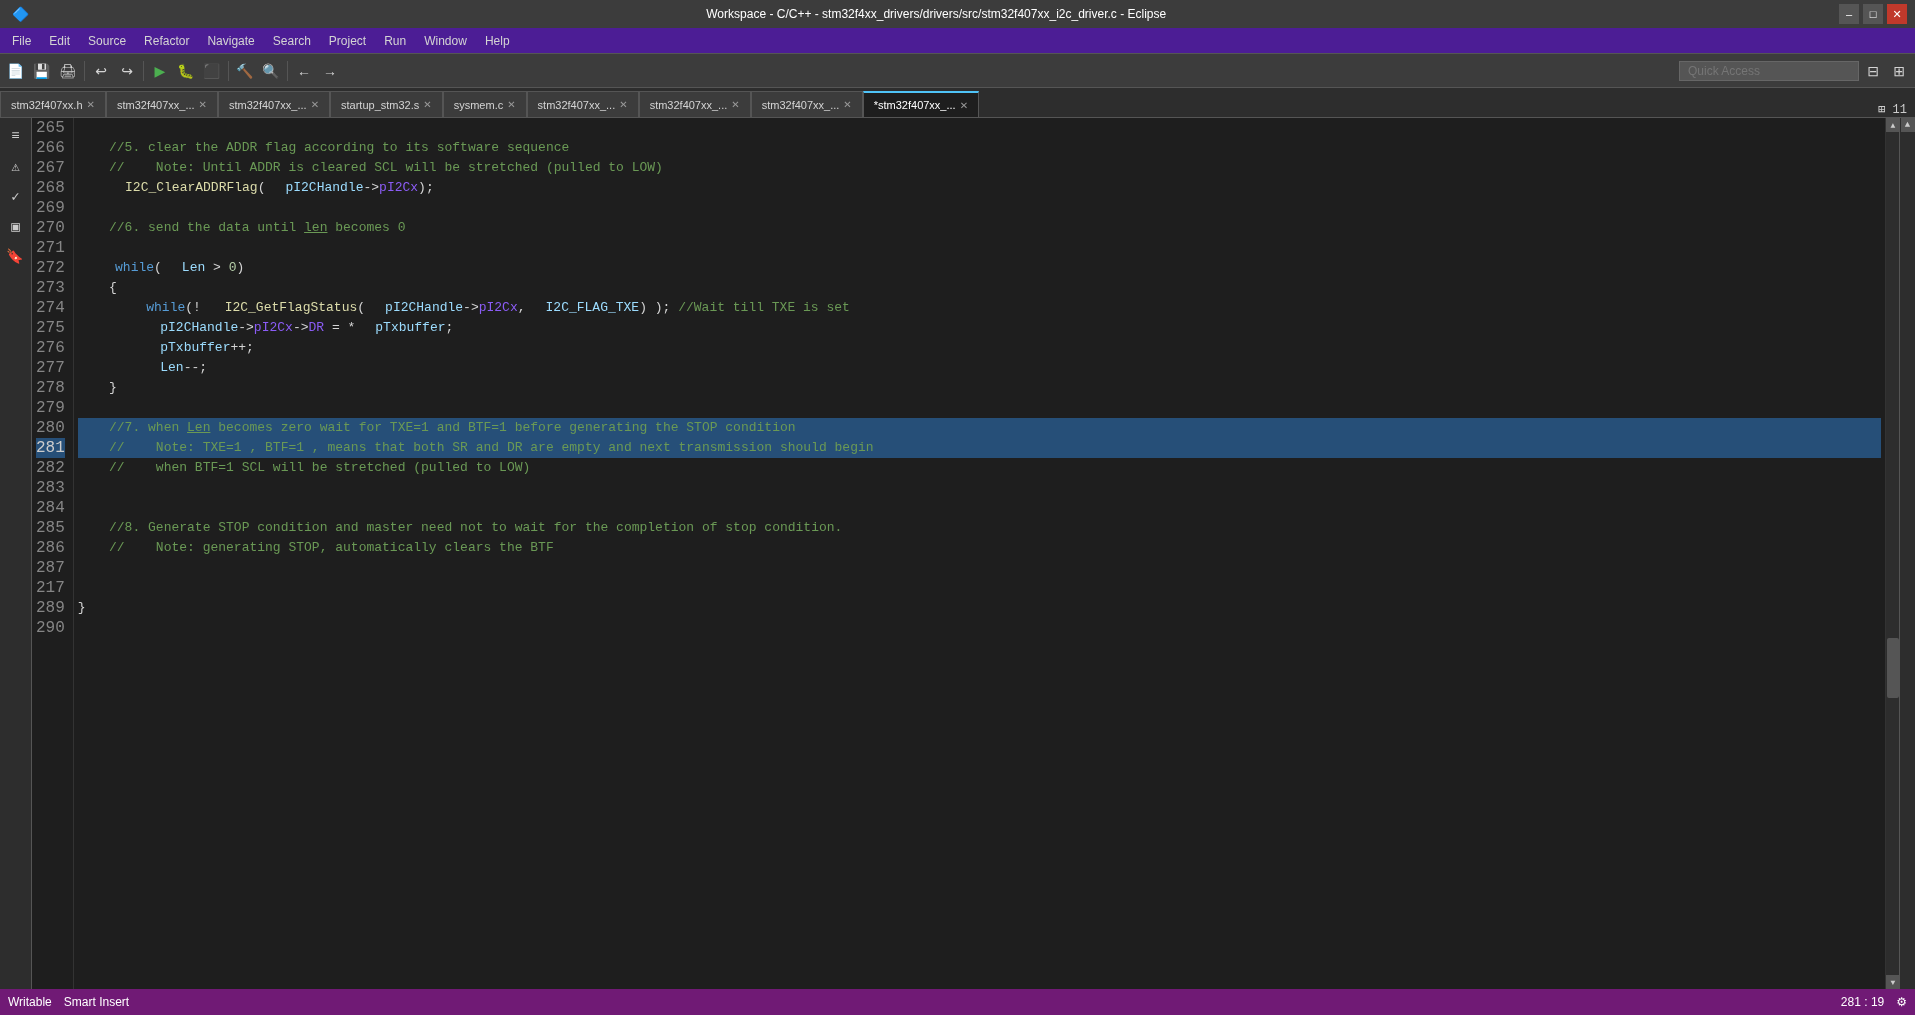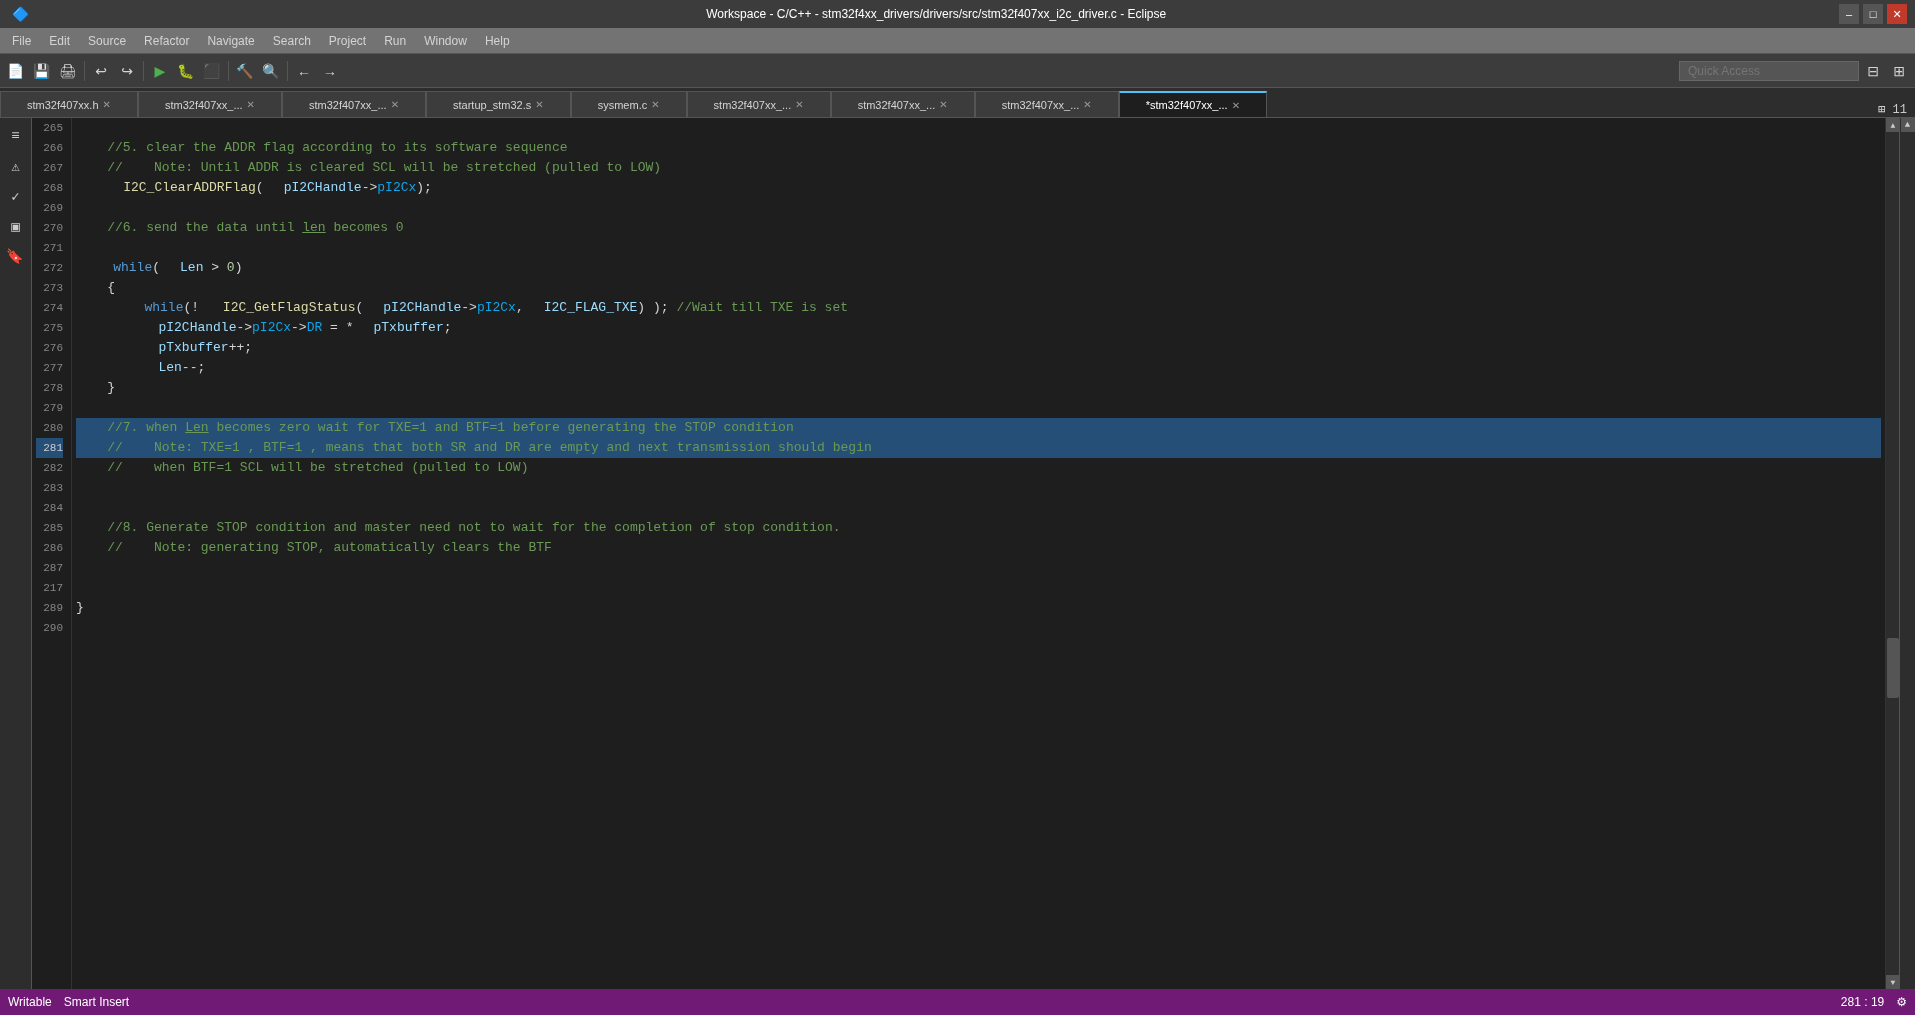--- a/index.html
+++ b/index.html
@@ -39,21 +39,21 @@
       border: none;
       color: #fff;
       font-size: 11px;
       cursor: pointer;
       display: flex;
       align-items: center;
       justify-content: center;
     }
     
     #menu-bar {
-      background: #737373;
+      background: #4c1d95;
       color: #d4d4d4;
       height: 26px;
       display: flex;
       align-items: center;
       padding: 0 4px;
       font-family: Arial, sans-serif;
       font-size: 12px;
       gap: 2px;
       border-bottom: 1px solid #555;
     }
@@ -106,21 +106,21 @@
       background: #2d2d2d;
       height: 30px;
       display: flex;
       align-items: flex-end;
       border-bottom: 1px solid #555;
       overflow-x: hidden;
     }
     .tab {
       background: #3c3c3c;
       color: #d4d4d4;
-      padding: 4px 26px;
+      padding: 4px 10px;
       font-size: 11px;
       font-family: Arial, sans-serif;
       border: 1px solid #555;
       border-bottom: none;
       cursor: pointer;
       white-space: nowrap;
       display: flex;
       align-items: center;
       gap: 4px;
       height: 26px;
@@ -182,21 +182,21 @@
     #code-container {
       display: flex;
       height: 100%;
       overflow: hidden;
     }
     #line-numbers {
       background: #1e1e1e;
       color: #858585;
       padding: 0 8px 0 4px;
       text-align: right;
-      font-size: 11px;
+      font-size: 16px;
       line-height: 20px;
       min-width: 40px;
       user-select: none;
       border-right: 1px solid #333;
     }
     #code-lines {
       flex: 1;
       padding: 0 4px;
       font-size: 13px;
       line-height: 20px;
@@ -209,21 +209,21 @@
     }
     .code-line.selected-line {
       background: #264f78;
     }
     
     .kw { color: #569cd6; margin-left: 6px; }
     .cm { color: #6a9955; }
     .fn { color: #dcdcaa; margin-left: 16px; }
     .var { color: #9cdcfe; padding-left: 20px; }
     .num { color: #b5cea8; }
-    .member { color: #0ea5e9; font-family: Liberation Mono, monospace; }
+    .member { color: #8b5cf6; font-family: Liberation Mono, monospace; }
     .plain { color: #d4d4d4; }
     
     #status-bar {
       background: #701a75;
       color: #fff;
       height: 26px;
       display: flex;
       align-items: center;
       padding: 0 8px;
       font-family: Arial, sans-serif;

